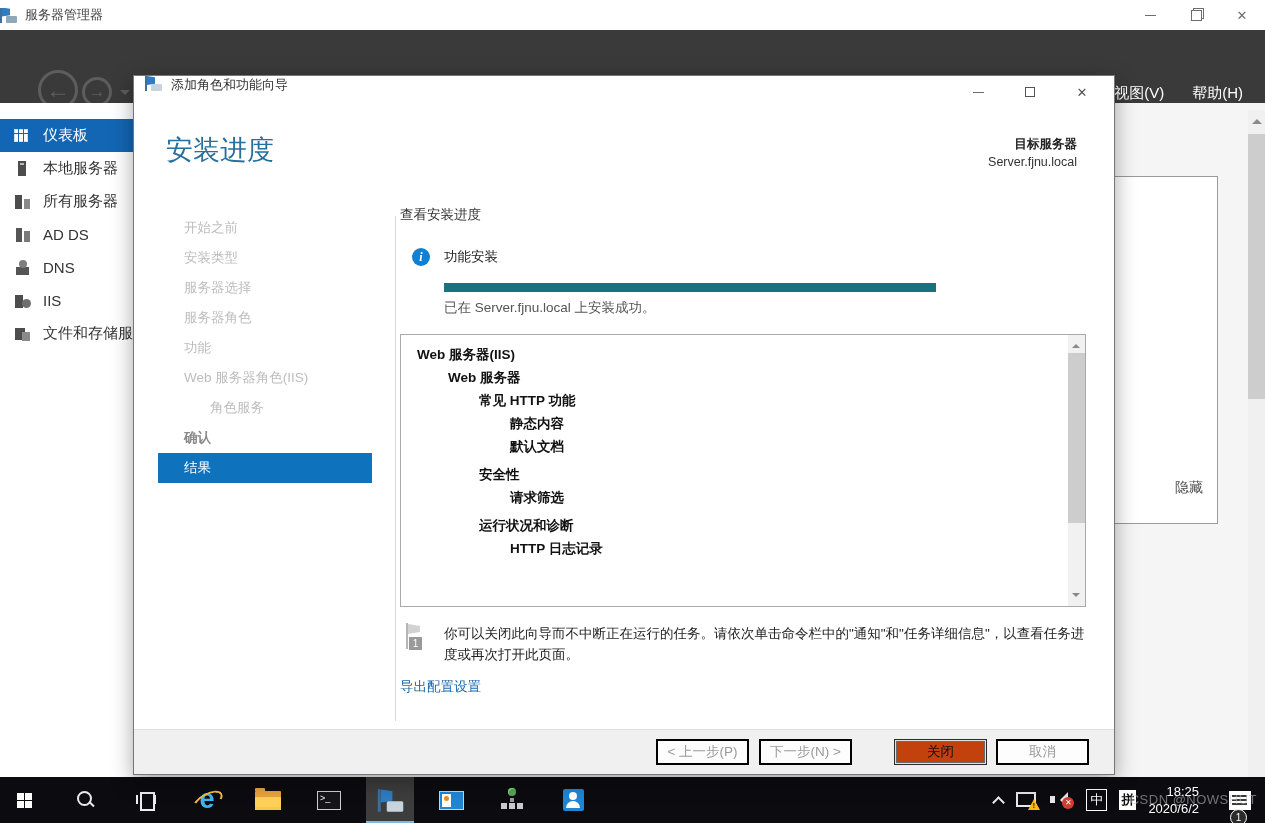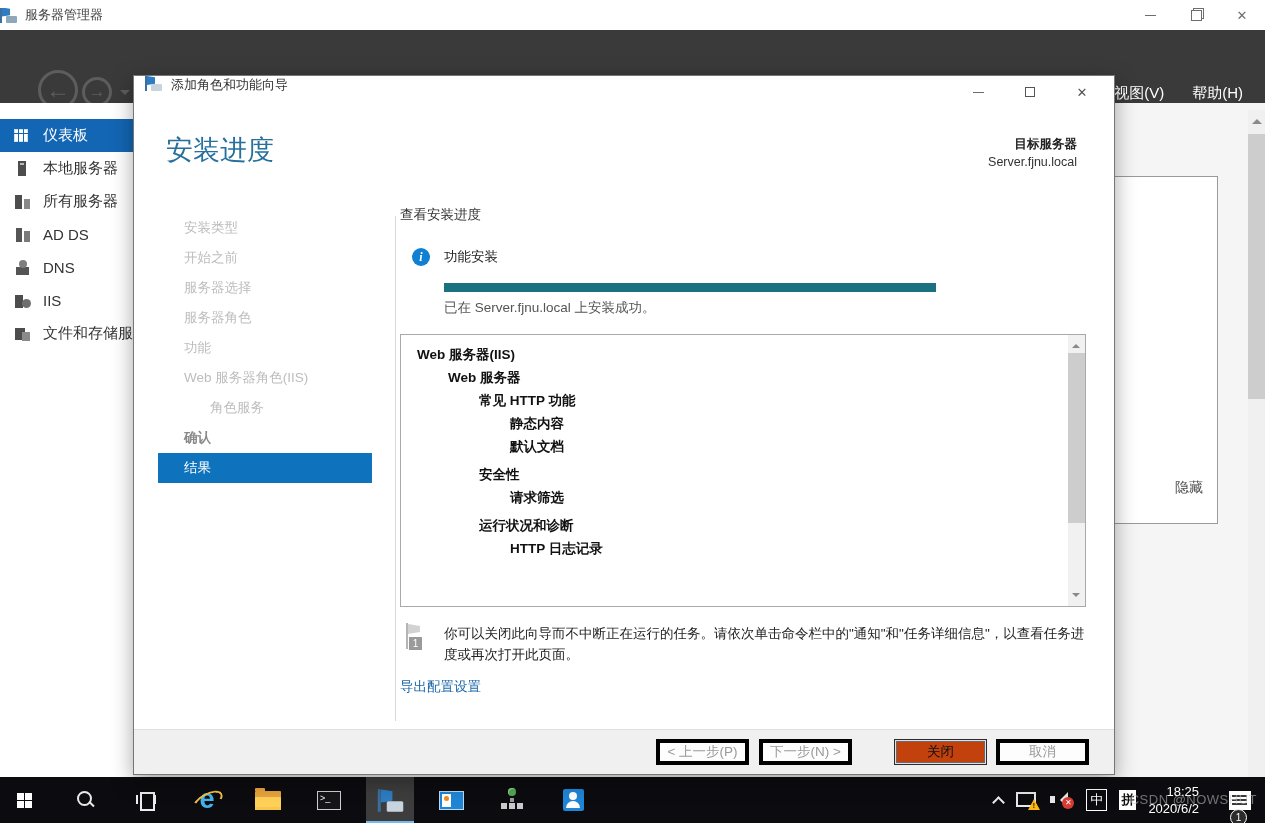--- a/index.html
+++ b/index.html
@@ -120,21 +120,21 @@
 
   .note-row { display:flex; margin-top:16px; }
   .note-flag { position:relative; width:28px; height:30px; flex:0 0 28px; margin-left:4px; }
   .note-flag::before { content:""; position:absolute; left:2px; top:0; width:2px; height:26px; background:#b5b5b5; }
   .note-flag i { position:absolute; left:4px; top:1px; width:12px; height:10px; background:#d2d2d2; clip-path:polygon(0 0,100% 20%,100% 80%,0 100%); }
   .note-badge { position:absolute; left:5px; top:14px; width:13px; height:13px; background:#9a9a9a; color:#fff; font-size:10px; display:flex; align-items:center; justify-content:center; }
   .note-text { margin-left:12px; width:645px; font-size:13.5px; color:#222; line-height:21px; }
   .export-link { display:inline-block; margin-top:13px; font-size:13.5px; color:#1a66a8; }
 
   .dlg-footer { position:absolute; left:0; bottom:0; width:100%; height:45px; background:#f0f0f0; border-top:1px solid #dfdfdf; }
-  .btn { position:absolute; top:9px; width:93px; height:26px; font-size:13.5px; display:flex; align-items:center; justify-content:center; background:#fdfdfd; border:4px solid #000000; color:#9a9a9a; }
+  .btn { position:absolute; top:9px; width:93px; height:26px; font-size:13.5px; display:flex; align-items:center; justify-content:center; background:#fdfdfd; border:2px solid #000000; color:#9a9a9a; }
   .btn-prev { left:522px; }
   .btn-next { left:625px; }
   .btn-close { left:760px; background:#c2410c; border:1px solid #2b2b2b; box-shadow:inset 0 0 0 1px #e1e1e1, inset 0 0 0 2px #6a6a6a; color:#111; }
   .btn-cancel { left:862px; }
 
   
   .taskbar { position:absolute; left:0; top:777px; width:1265px; height:46px; background:#0c0c10; display:flex; align-items:stretch; }
   .tb-cell { width:48px; height:46px; display:flex; align-items:center; justify-content:center; margin-right:13px; position:relative; }
   .tb-cell.active { background:#3d3d3d; }
   .tb-cell.active::after { content:""; position:absolute; left:0; bottom:0; width:100%; height:2px; background:#76b9ed; }
@@ -290,22 +290,22 @@
       </div>
     </div>
 
     <div class="dlg-heading">安装进度</div>
     <div class="target">
       <div class="t-label">目标服务器</div>
       <div class="t-value">Server.fjnu.local</div>
     </div>
 
     <div class="steps">
+      <div class="step">开始之前</div>
       <div class="step">安装类型</div>
-      <div class="step">开始之前</div>
       <div class="step">服务器选择</div>
       <div class="step">服务器角色</div>
       <div class="step">功能</div>
       <div class="step">Web 服务器角色(IIS)</div>
       <div class="step sub">角色服务</div>
       <div class="step visited">确认</div>
       <div class="step selected">结果</div>
     </div>
 
     <div class="wiz-content">

